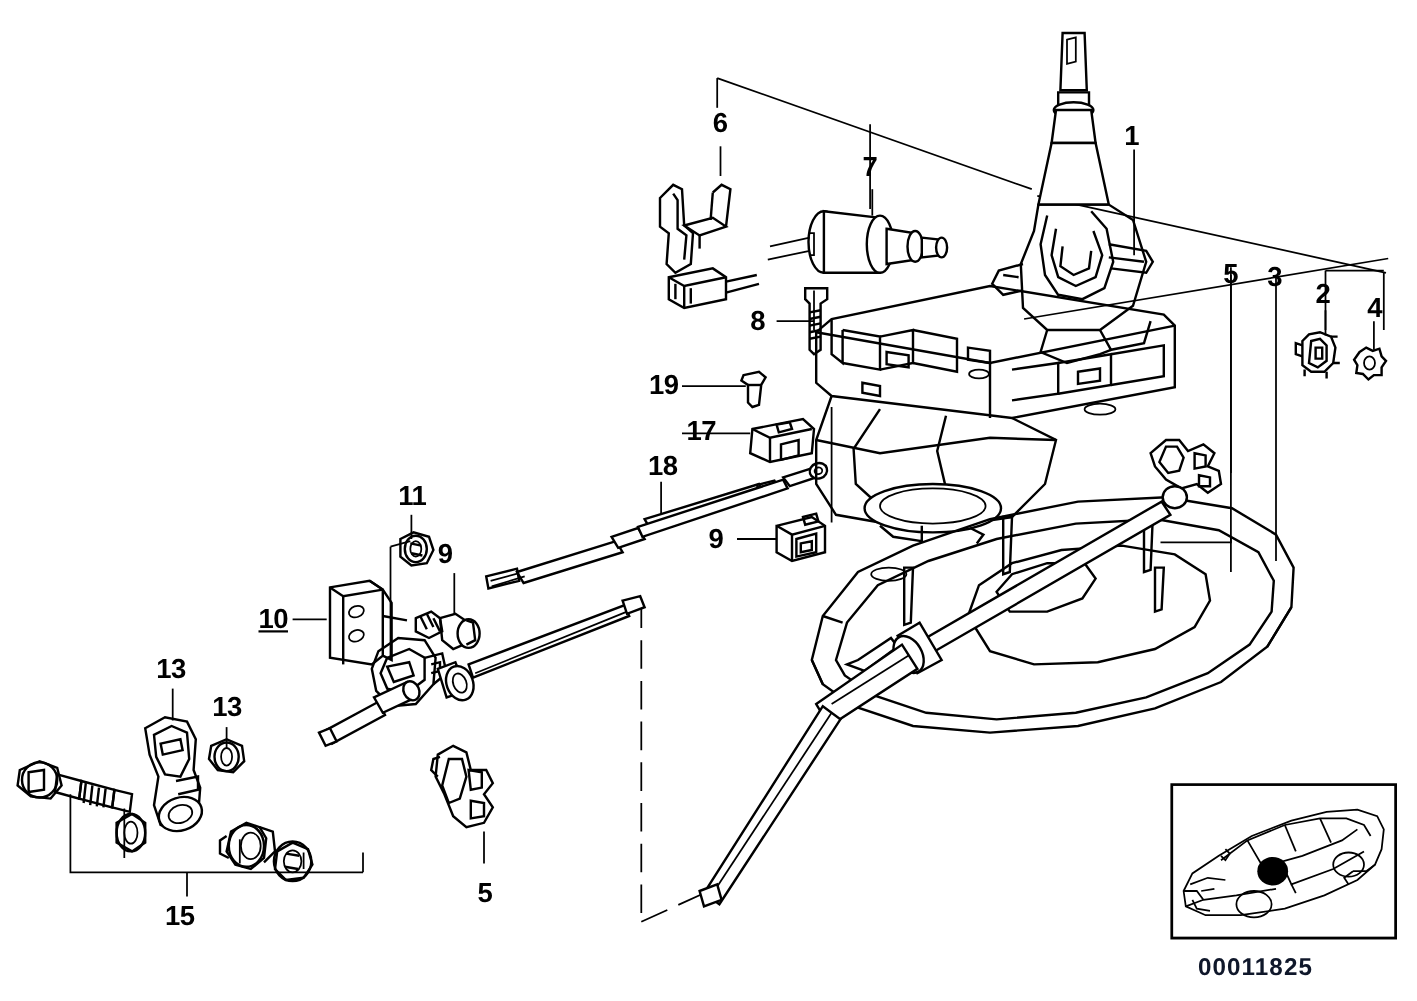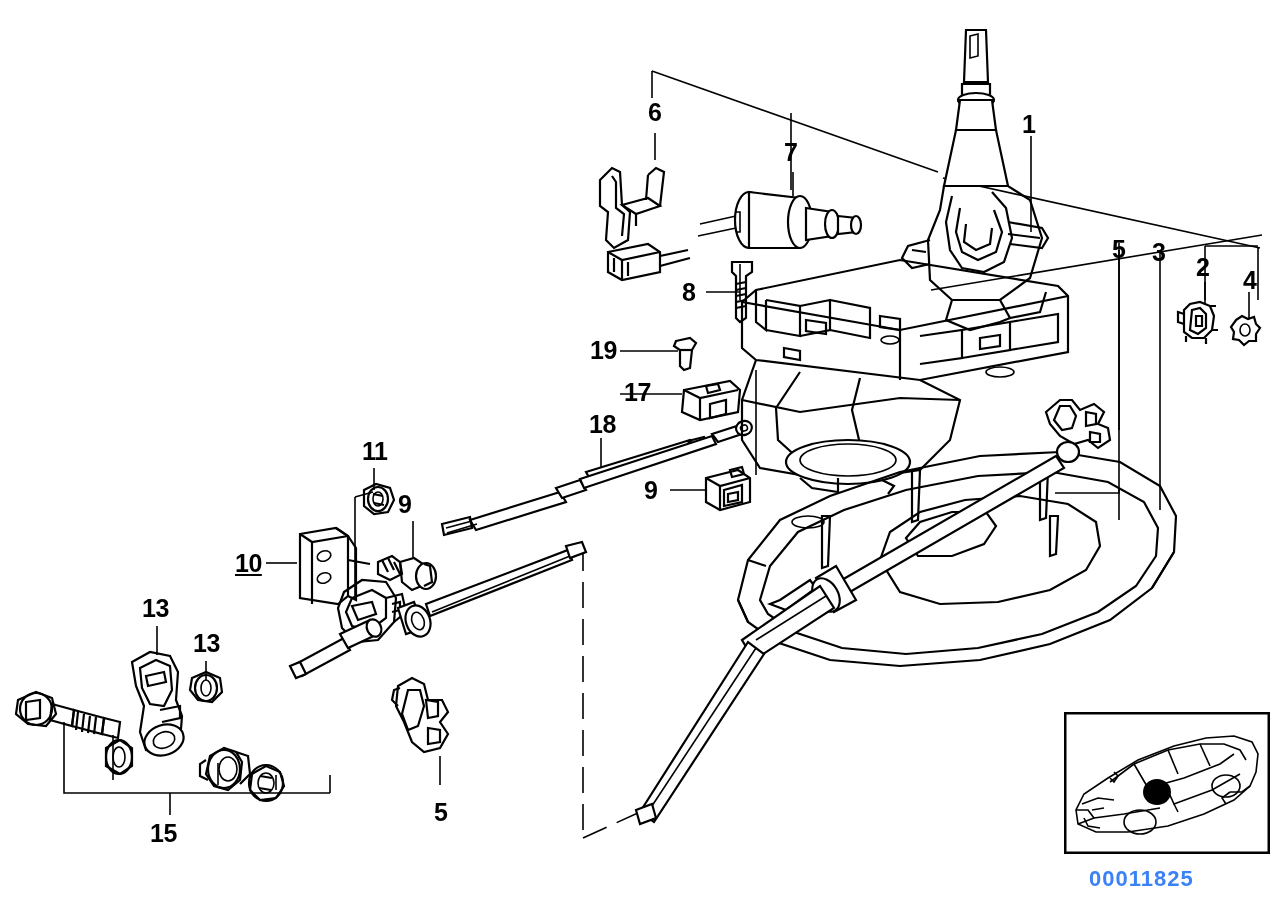--- a/index.html
+++ b/index.html
@@ -9,21 +9,21 @@
   }
   #stage{position:relative;width:1288px;height:910px;}
   svg#diagram{position:absolute;left:0;top:0;width:1288px;height:910px;}
   .callout{
     position:absolute;font-weight:bold;font-size:25px;color:#000;
     font-family:"Liberation Sans", sans-serif;line-height:1;
     letter-spacing:-0.5px;
   }
   #diagram-id{
     position:absolute;left:1089px;top:866px;
-    font-size:22px;font-weight:bold;color:#3b82f6;letter-spacing:1px;
+    font-size:22px;font-weight:bold;color:#0f172a;letter-spacing:1px;
     font-family:"Liberation Sans", sans-serif;
   }
   .ln{stroke:#000;fill:none;}
   .w1{stroke-width:1.6;}
   .w2{stroke-width:2.2;}
   .w3{stroke-width:3;}
   .fill-blk{fill:#000;}
   .nofill{fill:none;}
   .wht{fill:#fff;}
 </style>

